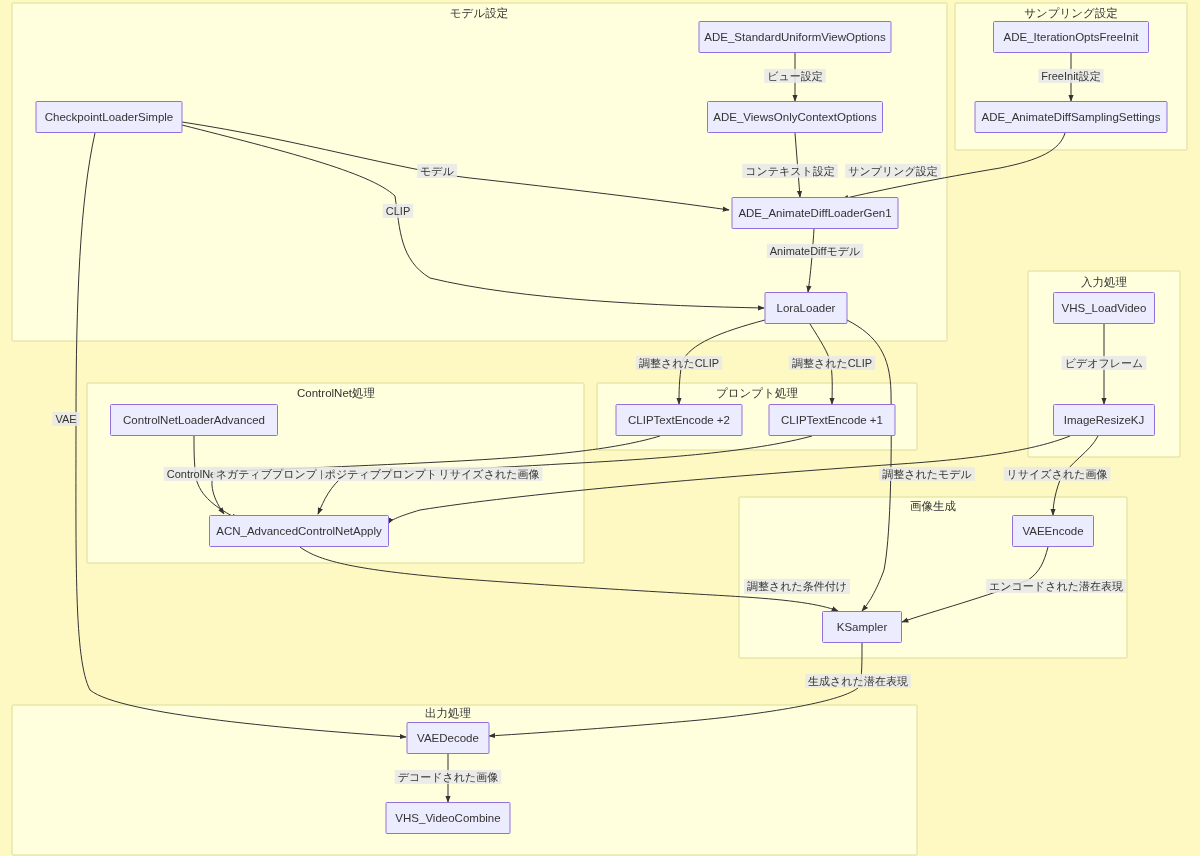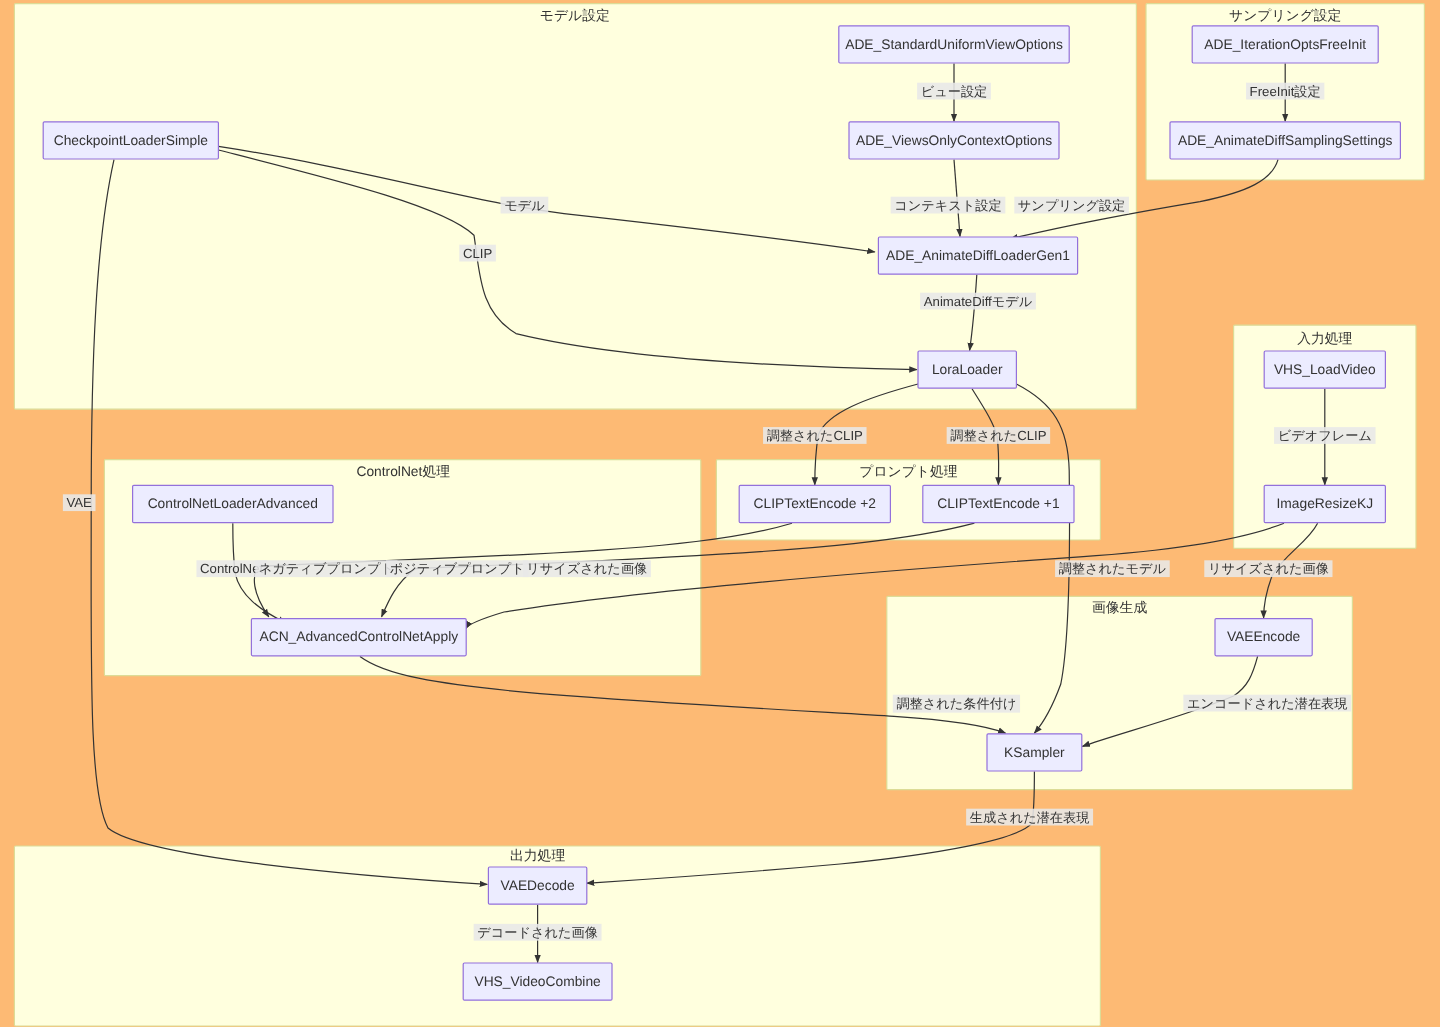--- a/index.html
+++ b/index.html
@@ -4,21 +4,21 @@
 <style>
   html, body {
     margin: 0;
     padding: 0;
     background: #ffffff;
   }
   #canvas {
     position: relative;
     width: 1200px;
     height: 856px;
-    background: #fdba74;
+    background: #fef9c3;
     font-family: "Liberation Sans", sans-serif;
   }
   svg.flow {
     position: absolute;
     top: 0;
     left: 0;
     width: 1200px;
     height: 856px;
   }
   .cluster-rect {

